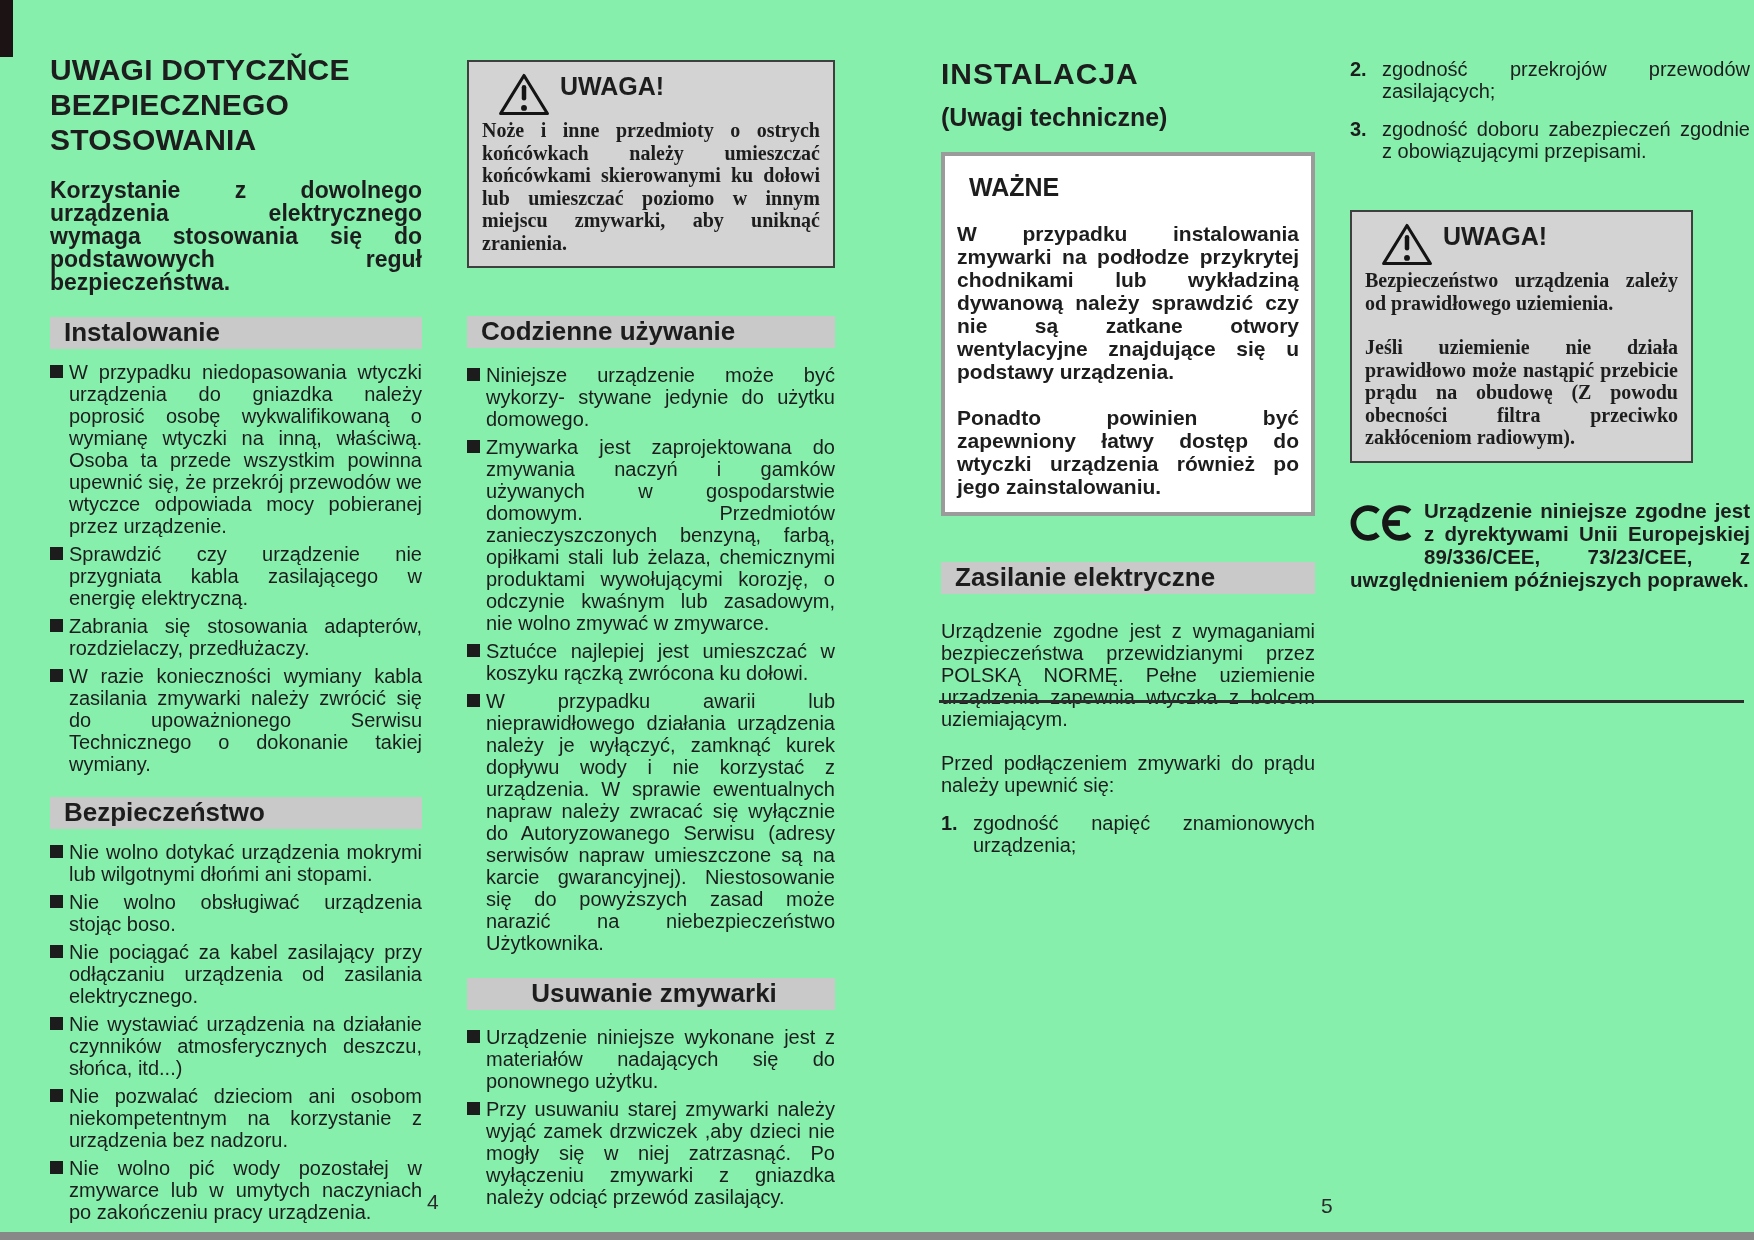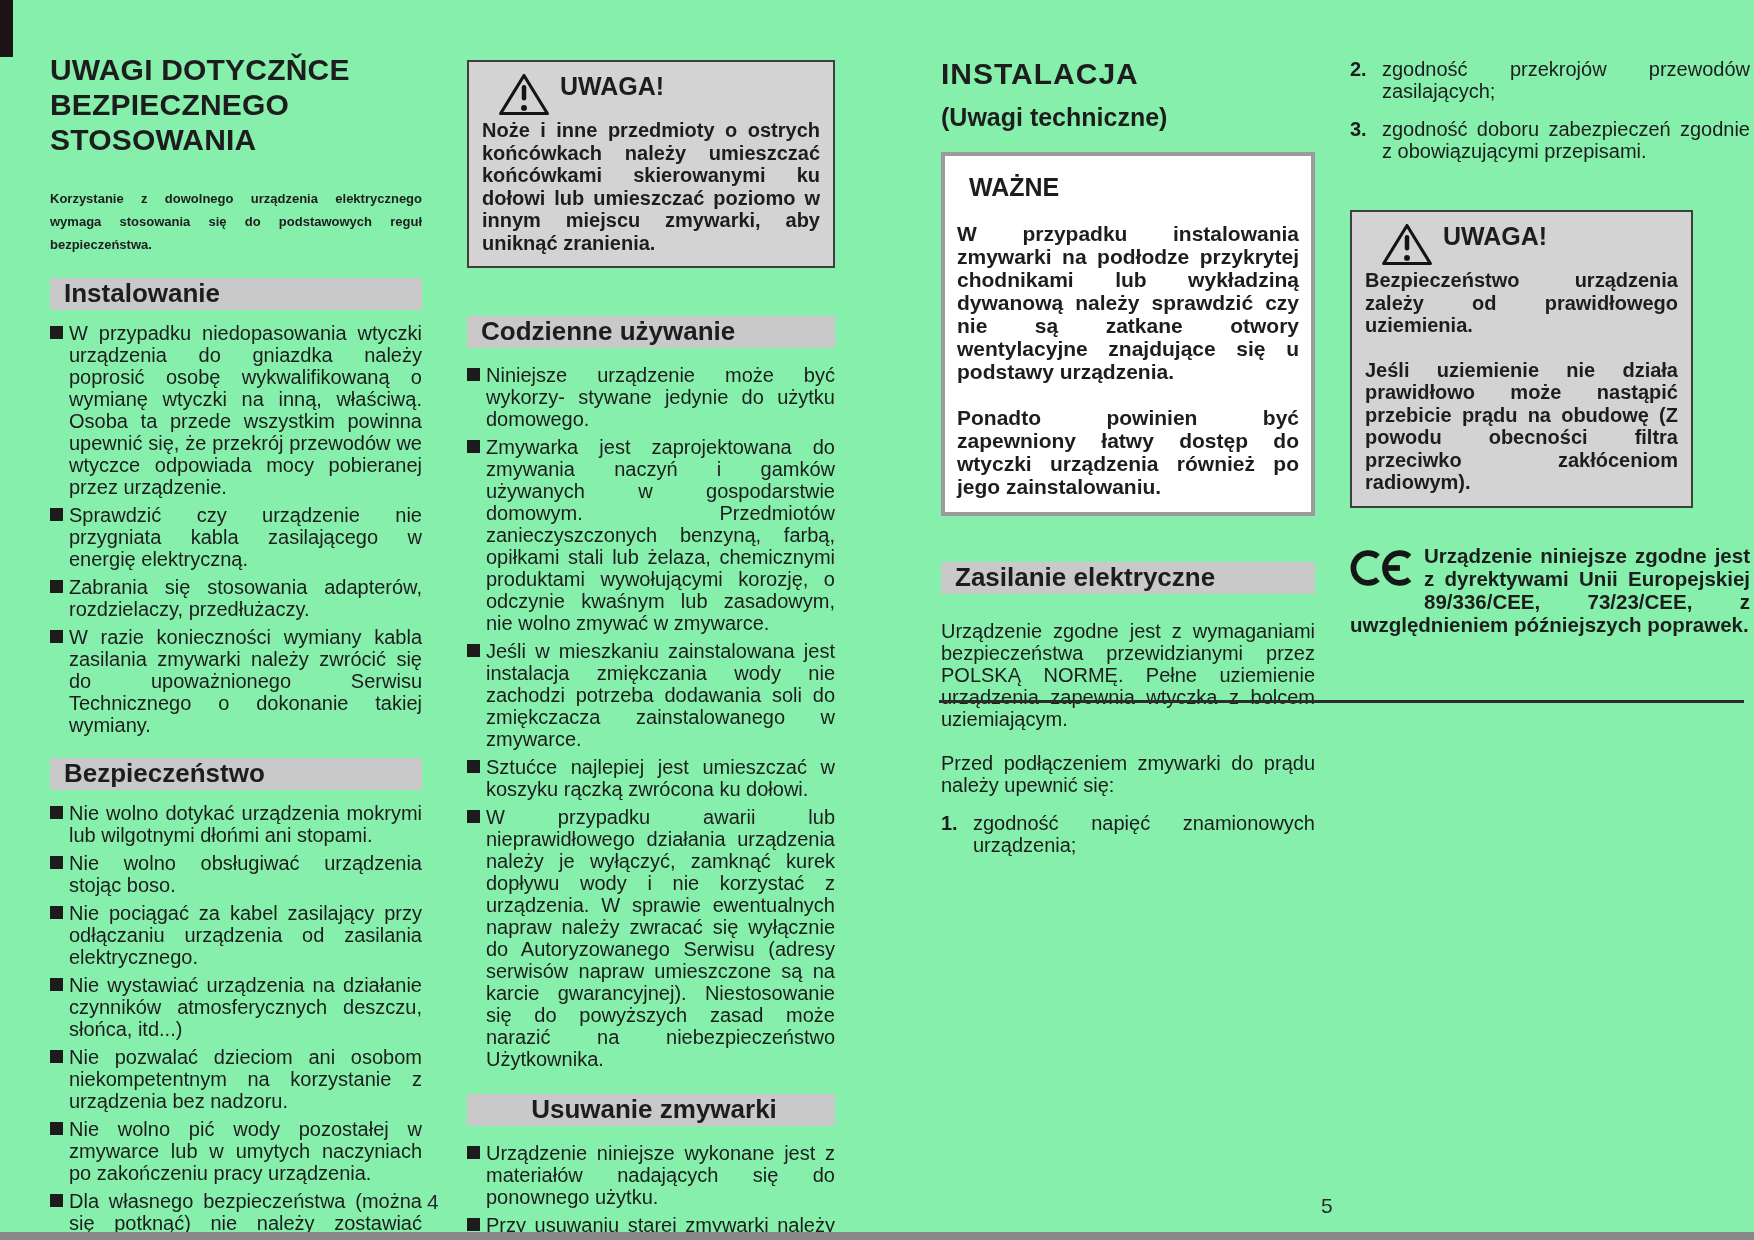--- a/index.html
+++ b/index.html
@@ -8,34 +8,34 @@
     position:relative;width:1754px;height:1232px;background:#86efac;
     font-family:"Liberation Sans",sans-serif;color:#1d1d1d;overflow:hidden;
   }
   .col{position:absolute;}
   #col1{left:50px;top:52px;width:372px;}
   #col2{left:467px;top:60px;width:368px;}
   #col3{left:941px;top:57px;width:374px;}
   #col4{left:1350px;top:50px;width:400px;}
 
   .page-title{font-size:30px;line-height:35px;font-weight:bold;letter-spacing:.2px;}
-  .intro{margin-top:30px;font-size:13px;line-height:23px;font-weight:bold;text-align:justify;}
+  .intro{margin-top:22px;font-size:23px;line-height:23px;font-weight:bold;text-align:justify;}
   .section-bar{
     margin-top:22px;background:#c9c9c9;font-size:26px;font-weight:bold;
     padding:1px 8px 3px 14px;line-height:28px;
   }
   .bullets{margin-top:12px;}
   .bullet{display:flex;gap:6px;margin-top:6px;}
   .sq{flex:none;width:13px;height:13px;background:#1c1c1c;margin-top:4px;}
   .bullet p{margin:0;font-size:20px;line-height:22px;text-align:justify;}
 
   .warn-box{background:#d3d3d3;border:2px solid #3f3f3f;padding:8px 13px 12px;}
   .warn-head{display:flex;gap:10px;margin:2px 0 2px 16px;}
   .warn-title{font-size:25px;font-weight:bold;}
-  .warn-box p{margin:0;font-size:20px;line-height:22.5px;font-weight:bold;text-align:justify;}
+  .warn-box p{margin:0;font-size:20px;line-height:22.5px;font-weight:bold;text-align:justify;font-family:Liberation Serif, serif;}
   .warn-box p + p{margin-top:22px;}
   .tri{flex:none;}
 
   .right-title{font-size:30px;font-weight:bold;letter-spacing:1px;line-height:34px;}
   .right-sub{margin-top:12px;font-size:25px;font-weight:bold;}
   .wazne-box{margin-top:20px;background:#fff;border:4px solid #9b9b9b;padding:8px 12px 14px;}
   .wazne-box .t{font-size:25px;font-weight:bold;line-height:23px;margin:12px;}
   .wazne-box p{margin:0;font-size:21px;line-height:23px;font-weight:bold;text-align:justify;}
   .wazne-box p + p{margin-top:23px;}
 
@@ -140,24 +140,20 @@
       <div class="bullet">
           <span class="sq"></span>
           <p>Niniejsze urządzenie może być wykorzy- stywane jedynie do użytku domowego.</p>
         </div>
       <div class="bullet">
           <span class="sq"></span>
           <p>Zmywarka jest zaprojektowana do zmywania naczyń i gamków używanych w gospodarstwie domowym. Przedmiotów zanieczyszczonych benzyną, farbą, opiłkami stali lub żelaza, chemicznymi produktami wywołującymi korozję, o odczynie kwaśnym lub zasadowym, nie wolno zmywać w zmywarce.</p>
         </div>
       <div class="bullet">
           <span class="sq"></span>
-          <p>Jeśli w mieszkaniu zainstalowana jest instalacja zmiękczania wody nie zachodzi potrzeba dodawania soli do zmiękczacza zainstalowanego w zmywarce.</p>
-        </div>
-      <div class="bullet">
-          <span class="sq"></span>
           <p>Sztućce najlepiej jest umieszczać w koszyku rączką zwrócona ku dołowi.</p>
         </div>
       <div class="bullet">
           <span class="sq"></span>
           <p>W przypadku awarii lub nieprawidłowego działania urządzenia należy je wyłączyć, zamknąć kurek dopływu wody i nie korzystać z urządzenia. W sprawie ewentualnych napraw należy zwracać się wyłącznie do Autoryzowanego Serwisu (adresy serwisów napraw umieszczone są na karcie gwarancyjnej). Niestosowanie się do powyższych zasad może narazić na niebezpieczeństwo Użytkownika.</p>
         </div>
     </div>
 
     <div class="section-bar" style="margin-top:24px;text-align:center;">Usuwanie zmywarki</div>
     <div class="bullets" style="margin-top:16px;">

